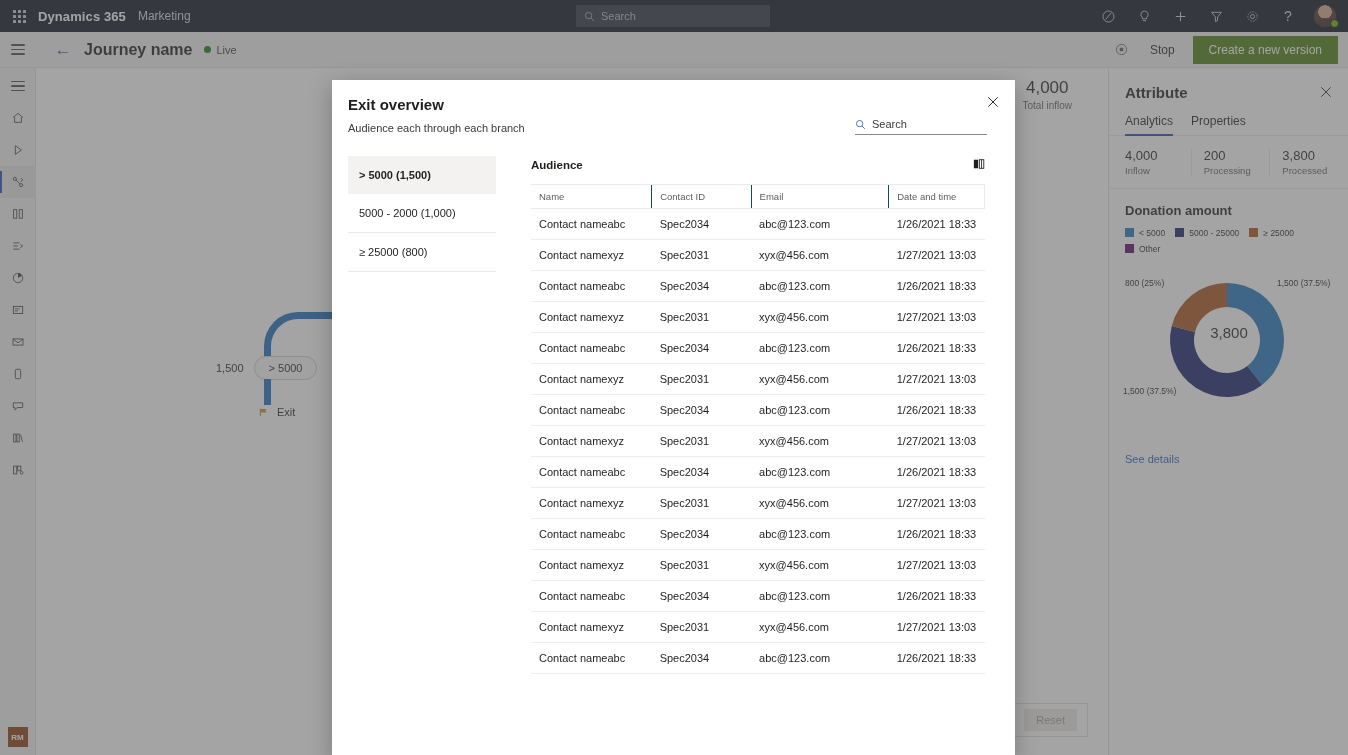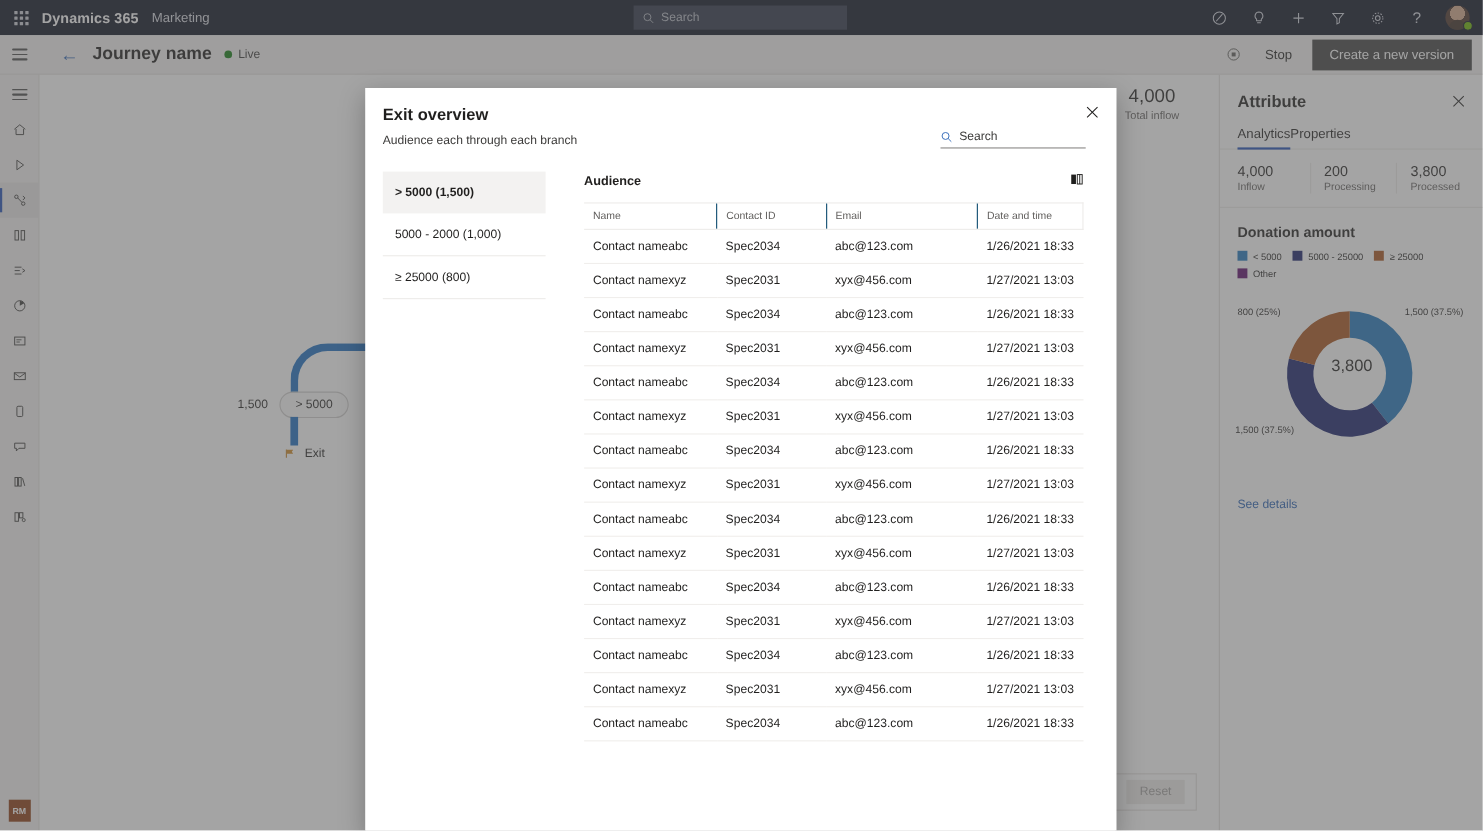--- a/index.html
+++ b/index.html
@@ -57,21 +57,21 @@
   .back-arrow { margin-left: 16px; width: 22px; height: 36px; display:flex; align-items:center; justify-content:center; cursor:pointer; color:#2a63b5; font-size: 17px;}
   .journey-title { margin-left: 10px; font-size: 16px; font-weight: bold; color: #1b1a19; }
   .live-badge { margin-left: 12px; display:flex; align-items:center; gap:5px; font-size: 11px; color:#3b3a39; }
   .live-dot { width: 7px; height: 7px; border-radius: 50%; background: #107c10; }
   .cmd-right { margin-left: auto; display:flex; align-items:center; gap: 10px; padding-right: 10px; }
   .stop-btn {
     display:flex; align-items:center; gap:22px; font-size: 12px; color:#201f1e;
     padding: 4px 8px; cursor:pointer; background:none; border:none; font-family: inherit;
   }
   .create-btn {
-    background: #404040; color:#fff; font-size: 12px; border:none; padding: 7px 16px;
+    background: #4d7c0f; color:#fff; font-size: 12px; border:none; padding: 7px 16px;
     cursor:pointer; font-family: inherit;
   }
 
   
   .rail {
     position: absolute; top: 68px; left: 0; width: 36px; height: 687px;
     background: #f3f2f1; border-right: 1px solid #e1dfdd;
     display: flex; flex-direction: column; align-items: center; padding-top: 2px;
   }
   .rail-item {
@@ -122,21 +122,21 @@
   .zb-reset { background:#edebe9; color:#a19f9d; border:none; font-size: 11px; padding: 5px 12px; cursor:pointer; font-family:inherit; }
 
   
   .rpanel {
     position: absolute; top: 68px; right: 0; width: 240px; height: 687px;
     background: #ffffff; border-left: 1px solid #e1dfdd;
   }
   .rp-head { display:flex; align-items:flex-start; justify-content:space-between; padding: 16px 14px 0 16px; }
   .rp-title { font-size: 15px; font-weight: bold; color:#201f1e; }
   .rp-close { cursor:pointer; color:#201f1e; font-size: 14px; line-height: 1; padding: 2px; }
-  .rp-tabs { display:flex; gap: 0; padding: 12px 16px 0 16px; border-bottom: 1px solid #edebe9; }
+  .rp-tabs { display:flex; gap: 18px; padding: 12px 16px 0 16px; border-bottom: 1px solid #edebe9; }
   .rp-tab { font-size: 12px; color:#201f1e; padding-bottom: 7px; cursor:pointer; position: relative; }
   .rp-tab.active:after { content:""; position:absolute; left:0; right:0; bottom:-1px; height: 2px; background:#1f4fb5; }
   .rp-stats { display:flex; padding: 12px 0 12px 16px; border-bottom: 1px solid #edebe9; }
   .rp-stat { flex: 1; }
   .rp-stat + .rp-stat { border-left: 1px solid #edebe9; padding-left: 12px; }
   .rp-stat-num { font-size: 13px; color:#201f1e; font-weight: normal; }
   .rp-stat-lbl { font-size: 9.5px; color:#605e5c; margin-top: 2px; }
   .rp-sect-title { font-size: 13px; font-weight:bold; color:#201f1e; padding: 14px 16px 0 16px; }
   .legend { display:flex; flex-wrap: wrap; gap: 6px 10px; padding: 10px 14px 0 16px; }
   .leg { display:flex; align-items:flex-start; gap: 5px; }

